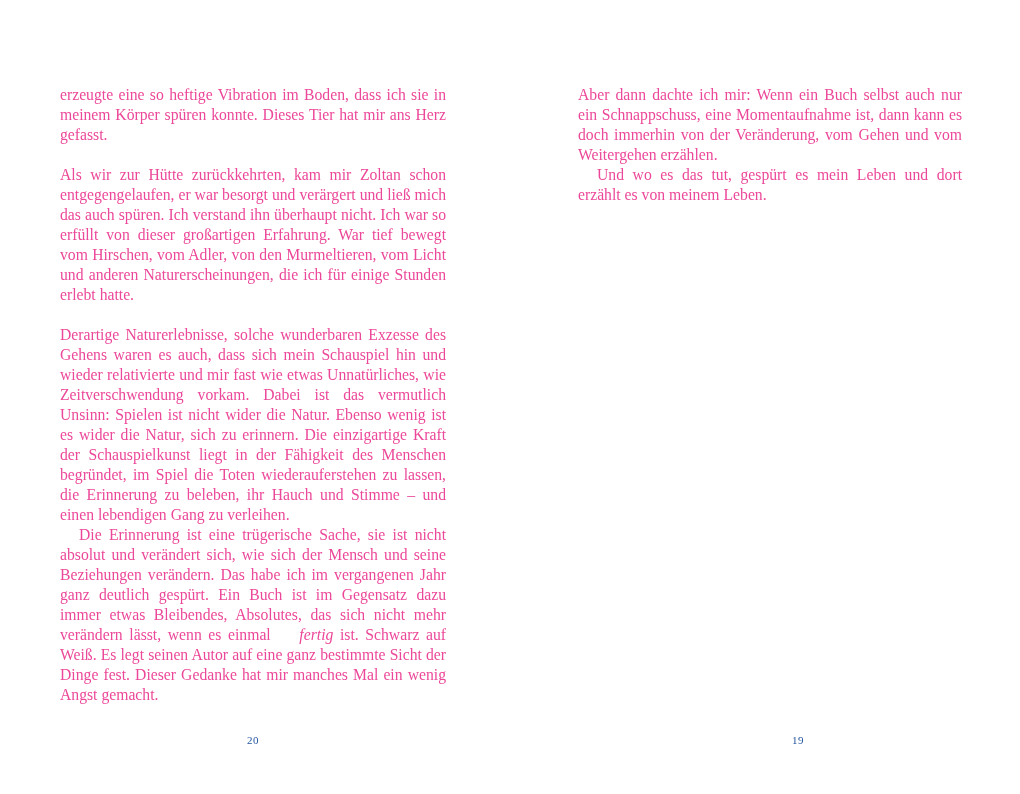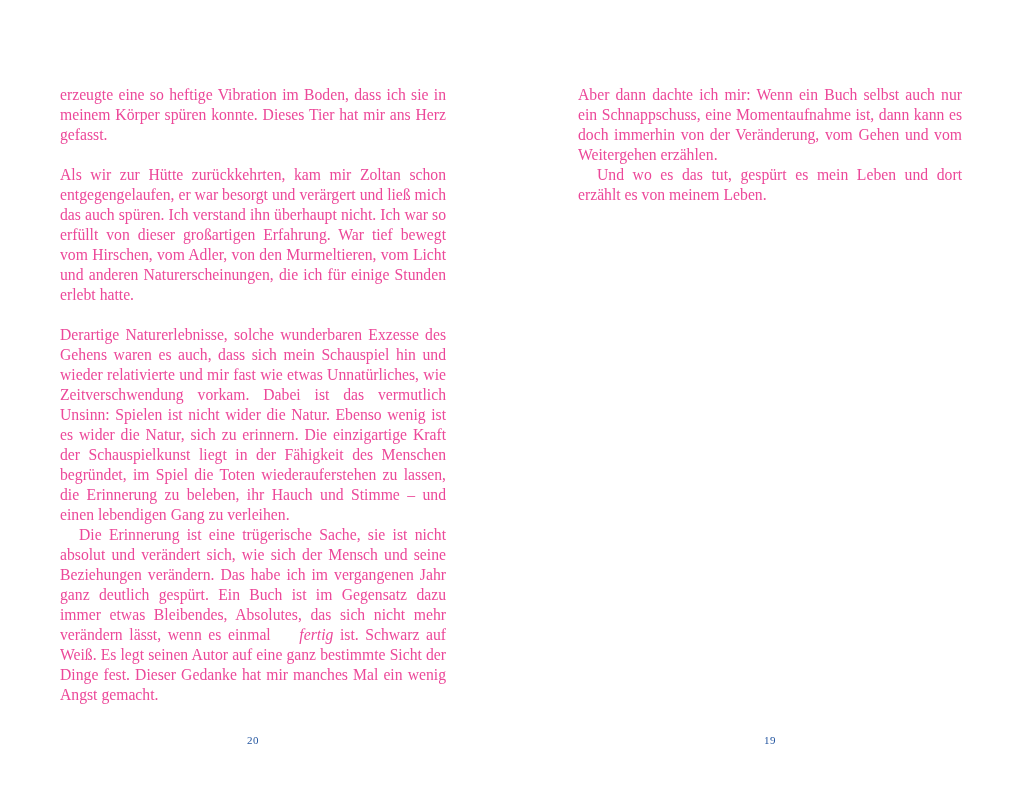--- a/index.html
+++ b/index.html
@@ -41,21 +41,21 @@
   .page-number {
     position: absolute;
     top: 734px;
     font-size: 11px;
     letter-spacing: 0.5px;
     text-align: center;
     color: #2456a0;
     font-family: "Liberation Serif", "DejaVu Serif", serif;
   }
   .page-number.left  { left: 60px;  width: 386px; }
-  .page-number.right { left: 578px; width: 384px; }
+  .page-number.right { left: 606px; width: 384px; }
 </style>
 </head>
 <body>
 
 <div class="spread">
 
   <div class="page-text left" id="left-text">
       <p lang="de"><span>erzeugte eine so heftige Vibration im Boden, dass ich sie in meinem Körper spüren konnte. Dieses Tier hat mir ans Herz gefasst.</span></p>
       <p lang="de" class="space-before"><span>Als wir zur Hütte zurückkehrten, kam mir Zoltan schon entgegengelaufen, er war besorgt und verärgert und ließ mich das auch spüren. Ich verstand ihn überhaupt nicht. Ich war so erfüllt von dieser großartigen Erfahrung. War tief bewegt vom Hirschen, vom Adler, von den Murmeltieren, vom Licht und anderen Naturerscheinungen, die ich für einige Stunden erlebt hatte.</span></p>
       <p lang="de" class="space-before"><span>Derartige Naturerlebnisse, solche wunderbaren Exzesse des Gehens waren es auch, dass sich mein Schauspiel hin und wieder relativierte und mir fast wie etwas Unnatürliches, wie Zeitverschwendung vorkam. Dabei ist das vermutlich Unsinn: Spielen ist nicht wider die Natur. Ebenso wenig ist es wider die Natur, sich zu erinnern. Die einzigartige Kraft der Schauspielkunst liegt in der Fähigkeit des Menschen begründet, im Spiel die Toten wiederauferstehen zu lassen, die Erinnerung zu beleben, ihr Hauch und Stimme – und einen lebendigen Gang zu verleihen.</span></p>

